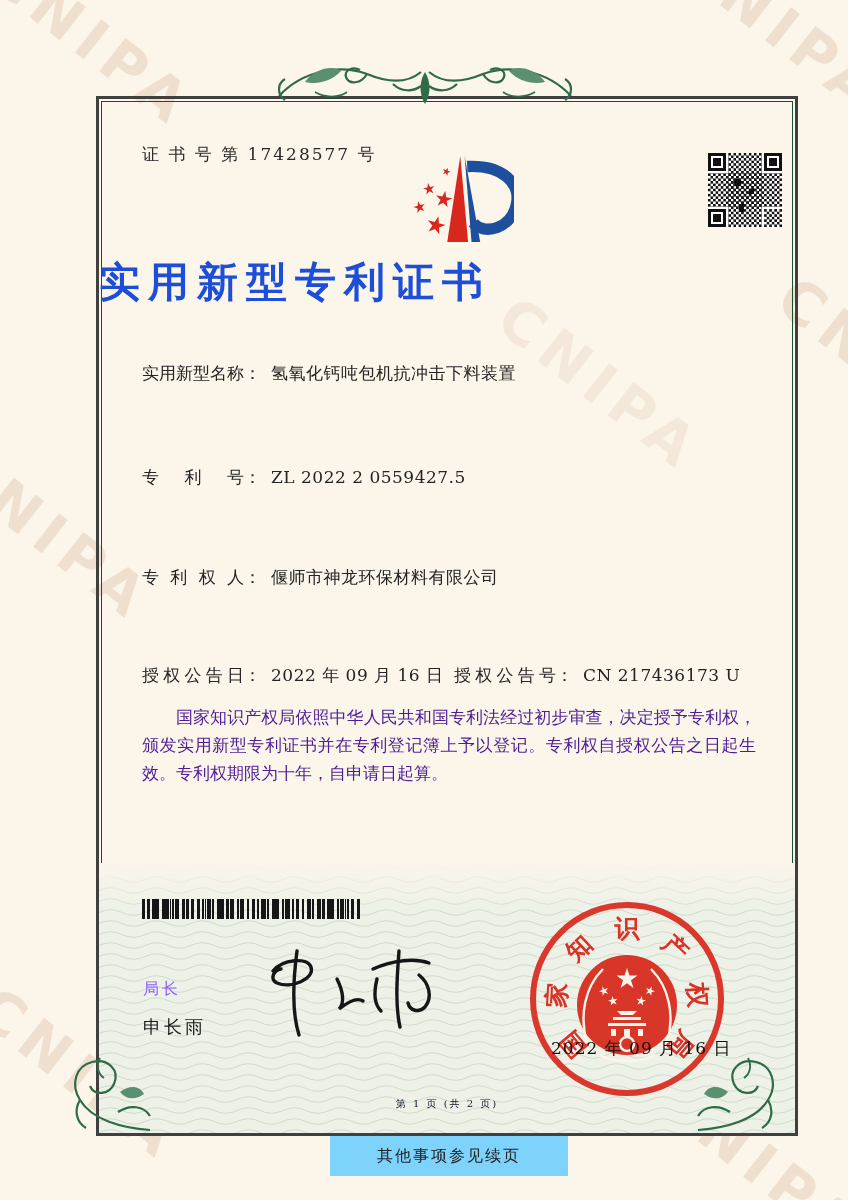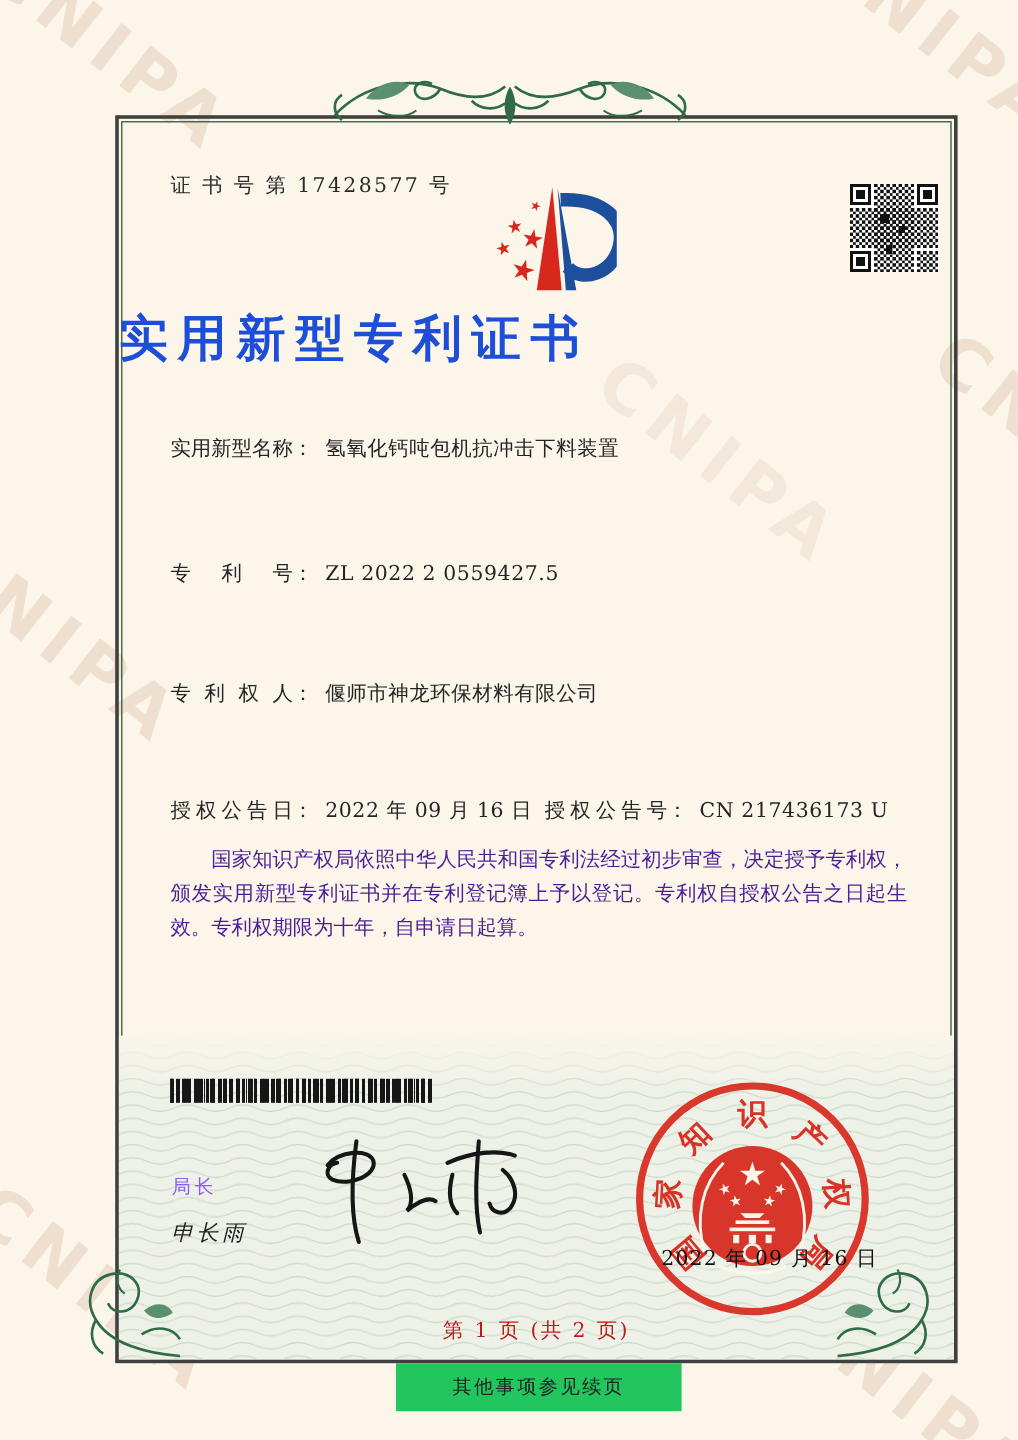--- a/index.html
+++ b/index.html
@@ -48,29 +48,29 @@
   
   .band{position:absolute;left:0;bottom:0;width:696px;height:270px;}
   .barcode{
     position:absolute;left:43px;top:800px;width:218px;height:20px;
     background:
       repeating-linear-gradient(90deg,#161616 0 2px,transparent 2px 5px),
       repeating-linear-gradient(90deg,#161616 0 1px,transparent 1px 7px),
       repeating-linear-gradient(90deg,#161616 0 3px,transparent 3px 11px);
   }
   .director-label{position:absolute;left:44px;top:880px;font-size:16px;color:#8b5cf6;letter-spacing:3px;}
-  .director-name{position:absolute;left:44px;top:916px;font-size:18px;color:#1c1c1c;letter-spacing:3px;font-style:italic;}
+  .director-name{position:absolute;left:44px;top:916px;font-size:18px;color:#1c1c1c;letter-spacing:3px;}
   .signature{position:absolute;left:158px;top:842px;}
   .seal{position:absolute;left:428px;top:800px;}
   .seal-date{position:absolute;left:452px;top:938px;font-size:17px;color:#101010;letter-spacing:1px;white-space:nowrap;}
-  .page-info{position:absolute;left:0;right:0;top:998px;text-align:center;font-size:17px;color:#b91c1c;letter-spacing:2px;}
+  .page-info{position:absolute;left:0;right:0;top:998px;text-align:center;font-size:10px;color:#0f172a;letter-spacing:2px;}
   
   .cont-note{
     position:absolute;z-index:3;left:330px;top:1136px;width:238px;height:40px;
-    background:#22c55e;text-align:center;line-height:40px;
+    background:#7dd3fc;text-align:center;line-height:40px;
     font-size:16px;color:#222;letter-spacing:2px;
   }
 </style>
 </head>
 <body>
 
 <div class="wm" style="left:-28px;top:6px">CNIPA</div>
 <div class="wm" style="left:662px;top:-6px">CNIPA</div>
 <div class="wm light" style="left:480px;top:350px">CNIPA</div>
 <div class="wm" style="left:760px;top:330px">CNIPA</div>

